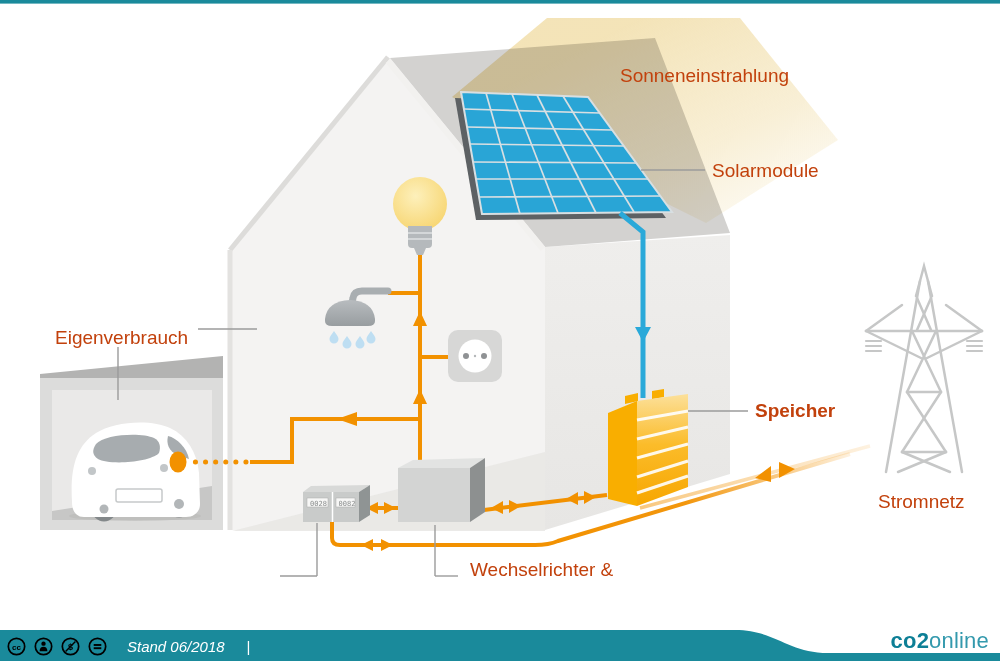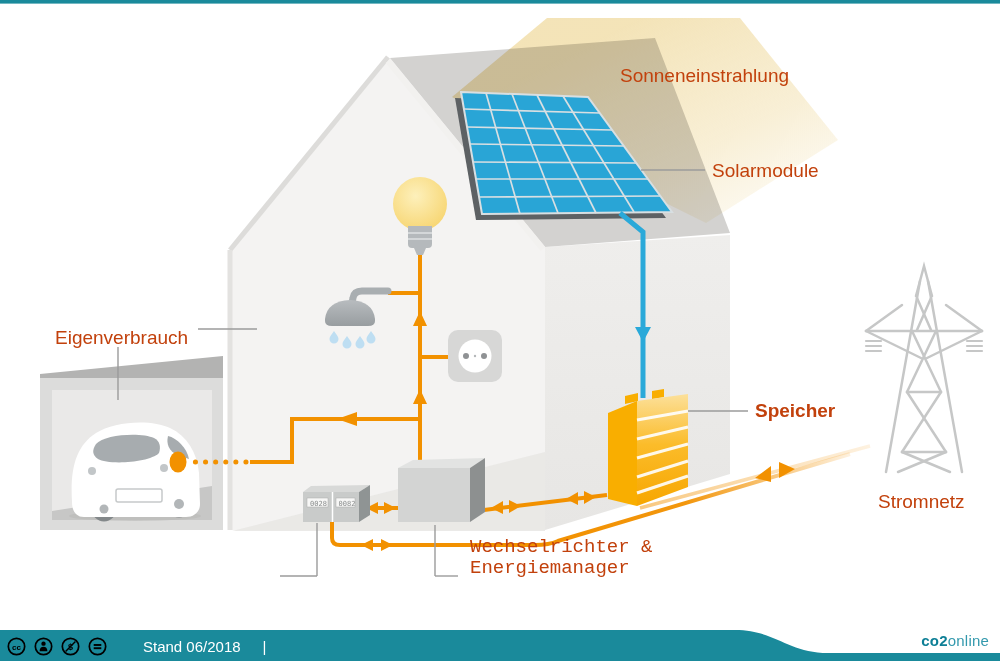--- a/index.html
+++ b/index.html
@@ -2,24 +2,24 @@
 <html><head>
 <meta charset="utf-8">
 <style>
   html,body{margin:0;padding:0;background:#fff;}
   .stage{position:relative;width:1000px;height:661px;background:#ffffff;overflow:hidden;
          font-family:"Liberation Sans",sans-serif;}
   .art{position:absolute;left:0;top:0;}
   .lbl{position:absolute;color:#c2410c;font-size:19px;line-height:21px;white-space:nowrap;}
   .footer-row{position:absolute;left:7px;top:633px;height:26px;display:flex;align-items:center;
               gap:8px;color:#ffffff;font-size:15px;}
-  .footer-row .txt{margin-left:28px;}
+  .footer-row .txt{margin-left:12px;font-style:italic;}
   .footer-row .sep{margin:0 14px;}
   .cc-ic{display:block;}
-  .logo{position:absolute;right:11px;top:629px;height:24px;line-height:24px;font-size:15px;letter-spacing:.2px;}
+  .logo{position:absolute;right:11px;top:629px;height:24px;line-height:24px;font-size:22px;letter-spacing:.2px;}
   .logo .b{font-weight:bold;color:#0d7f96;}
   .logo .r{color:#3399ad;font-weight:normal;}
 </style>
 </head>
 <body>
 
 <div class="stage">
 
 <svg class="art" width="1000" height="661" viewBox="0 0 1000 661">
   <defs>
@@ -249,23 +249,22 @@
   </g>
 
   <path d="M0,630 L735,630 C775,630 788,653 828,653 L1000,653 L1000,661 L0,661 Z" fill="#1a8a9b"></path>
 </svg>
 
 <div class="lbl" style="left:620px;top:65px;">Sonneneinstrahlung</div>
 <div class="lbl" style="left:712px;top:160px;text-align:center;">Solarmodule</div>
 <div class="lbl" style="left:55px;top:319px;margin-top:8px;">Eigenverbrauch</div>
 <div class="lbl" style="left:755px;top:400px;font-weight:bold;">Speicher</div>
 <div class="lbl" style="left:878px;top:491px;">Stromnetz</div>
-<div class="lbl" style="left:470px;top:537px;font-family:Liberation Mono, monospace;">
+<div class="lbl" style="left:470px;top:559px;">
   <div>Wechselrichter &amp;</div>
-  <div>Energiemanager</div>
 </div>
 
 <div class="footer-row">
   <svg class="cc-ic" width="19" height="19" viewBox="0 0 20 20">
     <circle cx="10" cy="10" r="8.6" fill="none" stroke="#000" stroke-width="1.8"></circle>
     <text x="10" y="13.2" font-size="8.5" font-weight="bold" text-anchor="middle" fill="#000" font-family="Liberation Sans, sans-serif">cc</text>
   </svg>
   <svg class="cc-ic" width="19" height="19" viewBox="0 0 20 20">
     <circle cx="10" cy="10" r="8.6" fill="none" stroke="#000" stroke-width="1.8"></circle>
     <circle cx="10" cy="7" r="2.3" fill="#000"></circle>

